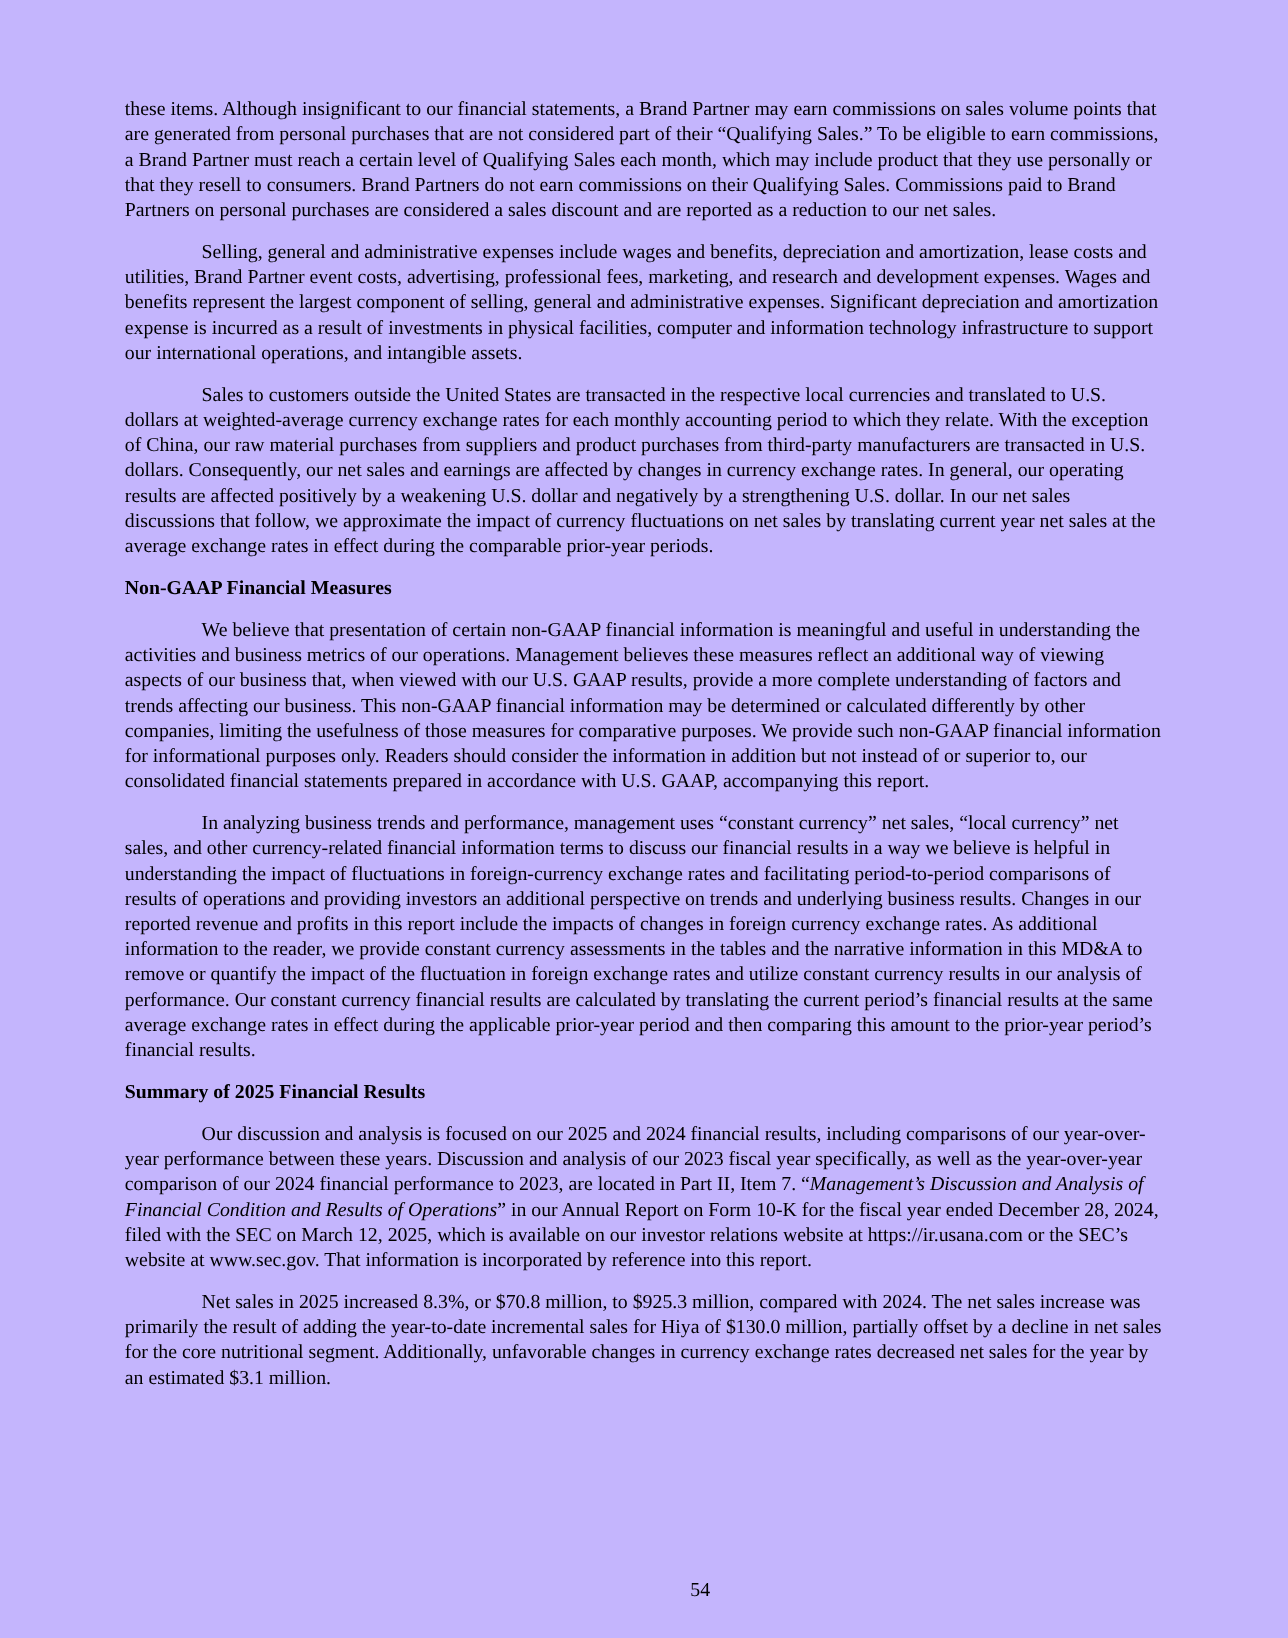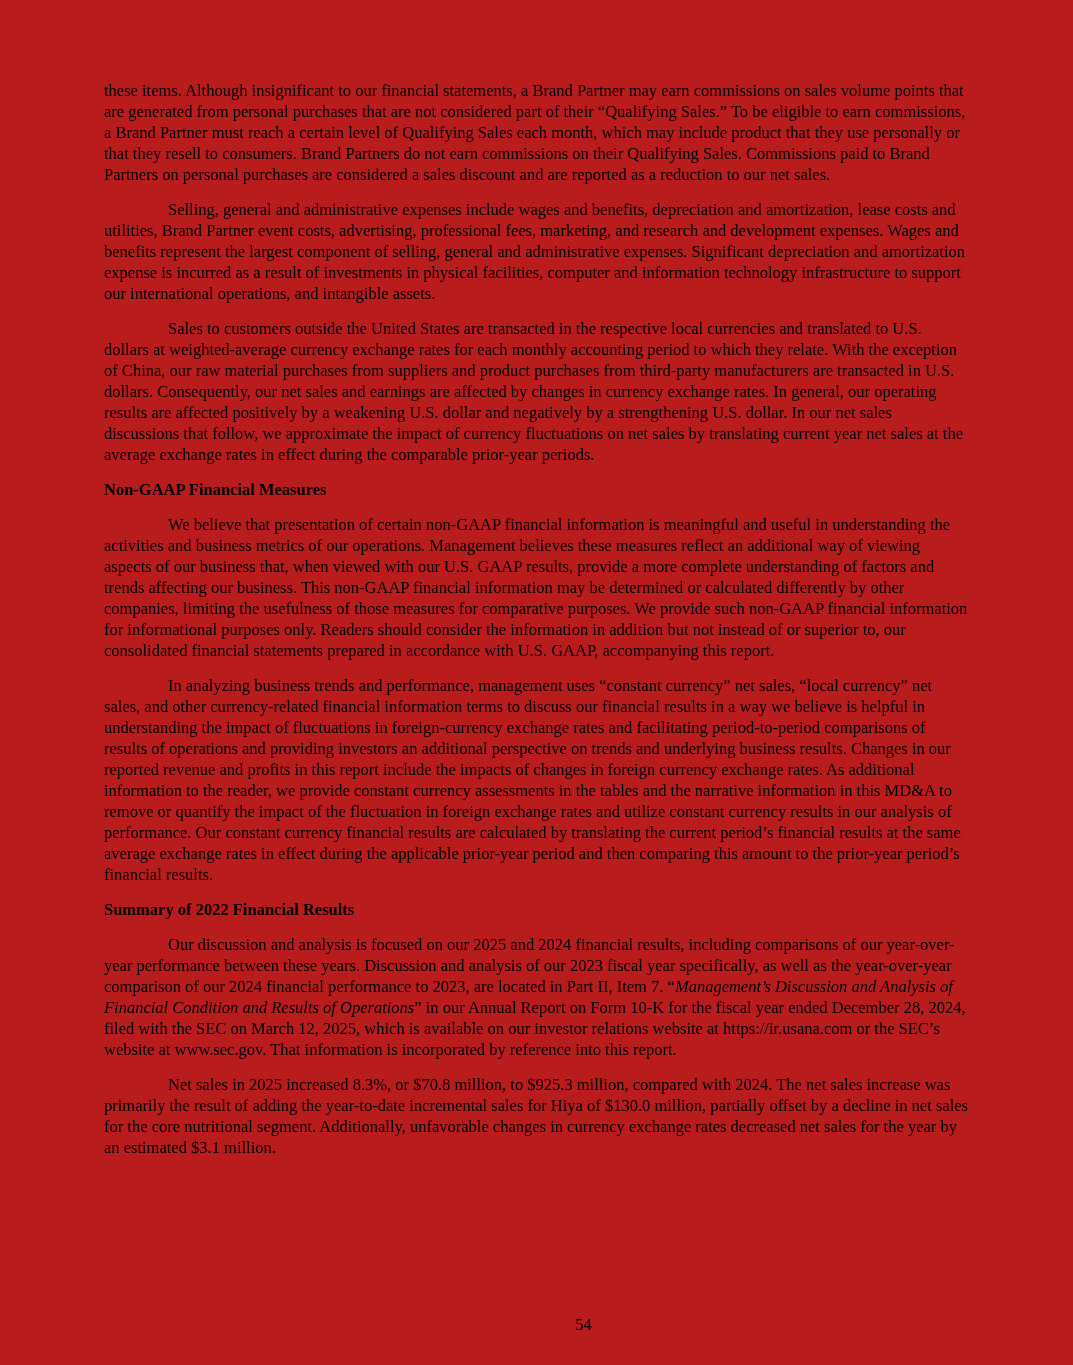--- a/index.html
+++ b/index.html
@@ -4,21 +4,21 @@
 <style>
   html, body {
     margin: 0;
     padding: 0;
     background: #ffffff;
   }
   .page {
     position: relative;
     width: 1073px;
     height: 1365px;
-    background: #b91c1c;
+    background: #c4b5fd;
     font-family: "Liberation Serif", "DejaVu Serif", serif;
     font-size: 16.5px;
     line-height: 21px;
     color: #000000;
     overflow: hidden;
   }
   .content {
     position: absolute;
     top: 80px;
     left: 104px;
@@ -62,21 +62,21 @@
 
     <p class="para">Sales to customers outside the United States are transacted in the respective local currencies and translated to U.S. dollars at weighted-average currency exchange rates for each monthly accounting period to which they relate. With the exception of China, our raw material purchases from suppliers and product purchases from third-party manufacturers are transacted in U.S. dollars. Consequently, our net sales and earnings are affected by changes in currency exchange rates. In general, our operating results are affected positively by a weakening U.S. dollar and negatively by a strengthening U.S. dollar. In our net sales discussions that follow, we approximate the impact of currency fluctuations on net sales by translating current year net sales at the average exchange rates in effect during the comparable prior-year periods.</p>
 
     <h3 class="heading">Non-GAAP Financial Measures</h3>
 
     <p class="para">We believe that presentation of certain non-GAAP financial information is meaningful and useful in understanding the activities and business metrics of our operations. Management believes these measures reflect an additional way of viewing aspects of our business that, when viewed with our U.S. GAAP results, provide a more complete understanding of factors and trends affecting our business. This non-GAAP financial information may be determined or calculated differently by other companies, limiting the usefulness of those measures for comparative purposes. We provide such non-GAAP financial information for informational purposes only. Readers should consider the information in addition but not instead of or superior to, our consolidated financial statements prepared in accordance with U.S. GAAP, accompanying this report.</p>
 
     <p class="para">In analyzing business trends and performance, management uses “constant currency” net sales, “local currency” net sales, and other currency-related financial information terms to discuss our financial results in a way we believe is helpful in understanding the impact of fluctuations in foreign-currency exchange rates and facilitating period-to-period comparisons of results of operations and providing investors an additional perspective on trends and underlying business results. Changes in our reported revenue and profits in this report include the impacts of changes in foreign currency exchange rates. As additional information to the reader, we provide constant currency assessments in the tables and the narrative information in this MD&amp;A to remove or quantify the impact of the fluctuation in foreign exchange rates and utilize constant currency results in our analysis of performance. Our constant currency financial results are calculated by translating the current period’s financial results at the same average exchange rates in effect during the applicable prior-year period and then comparing this amount to the prior-year period’s financial results.</p>
 
 
-    <h3 class="heading">Summary of 2022 Financial Results</h3>
+    <h3 class="heading">Summary of 2025 Financial Results</h3>
 
     <p class="para"><span>Our discussion and analysis is focused on our 2025 and 2024 financial results, including comparisons of our year-over-year performance between these years. Discussion and analysis of our 2023 fiscal year specifically, as well as the year-over-year comparison of our 2024 financial performance to 2023, are located in Part II, Item 7. “</span><span class="italic">Management’s Discussion and Analysis of Financial Condition and Results of Operations</span><span>” in our Annual Report on Form 10-K for the fiscal year ended December 28, 2024, filed with the SEC on March 12, 2025, which is available on our investor relations website at https://ir.usana.com or the SEC’s website at www.sec.gov. That information is incorporated by reference into this report.</span></p>
 
     <p class="para">Net sales in 2025 increased 8.3%, or $70.8 million, to $925.3 million, compared with 2024. The net sales increase was primarily the result of adding the year-to-date incremental sales for Hiya of $130.0 million, partially offset by a decline in net sales for the core nutritional segment. Additionally, unfavorable changes in currency exchange rates decreased net sales for the year by an estimated $3.1 million.</p>
 
   </div>
 
   <div class="page-number">54</div>
 </div>
 

